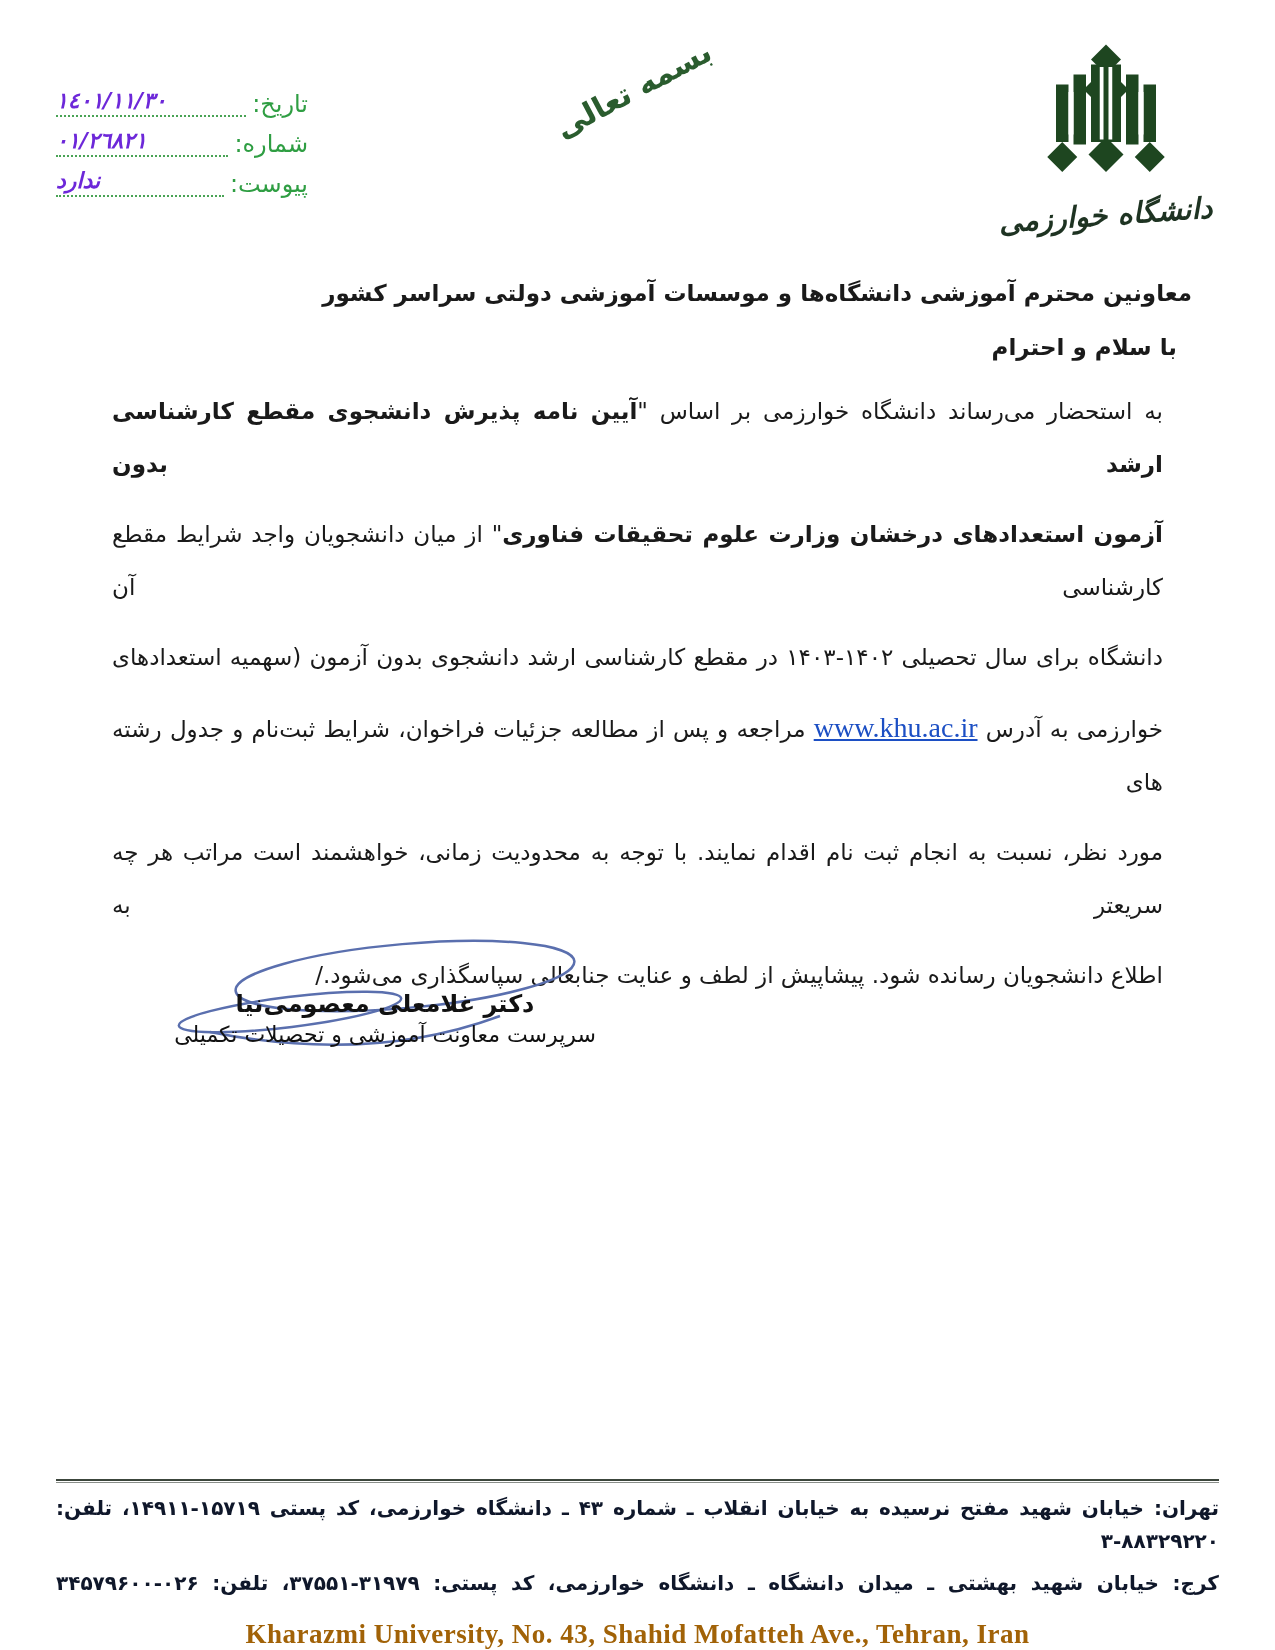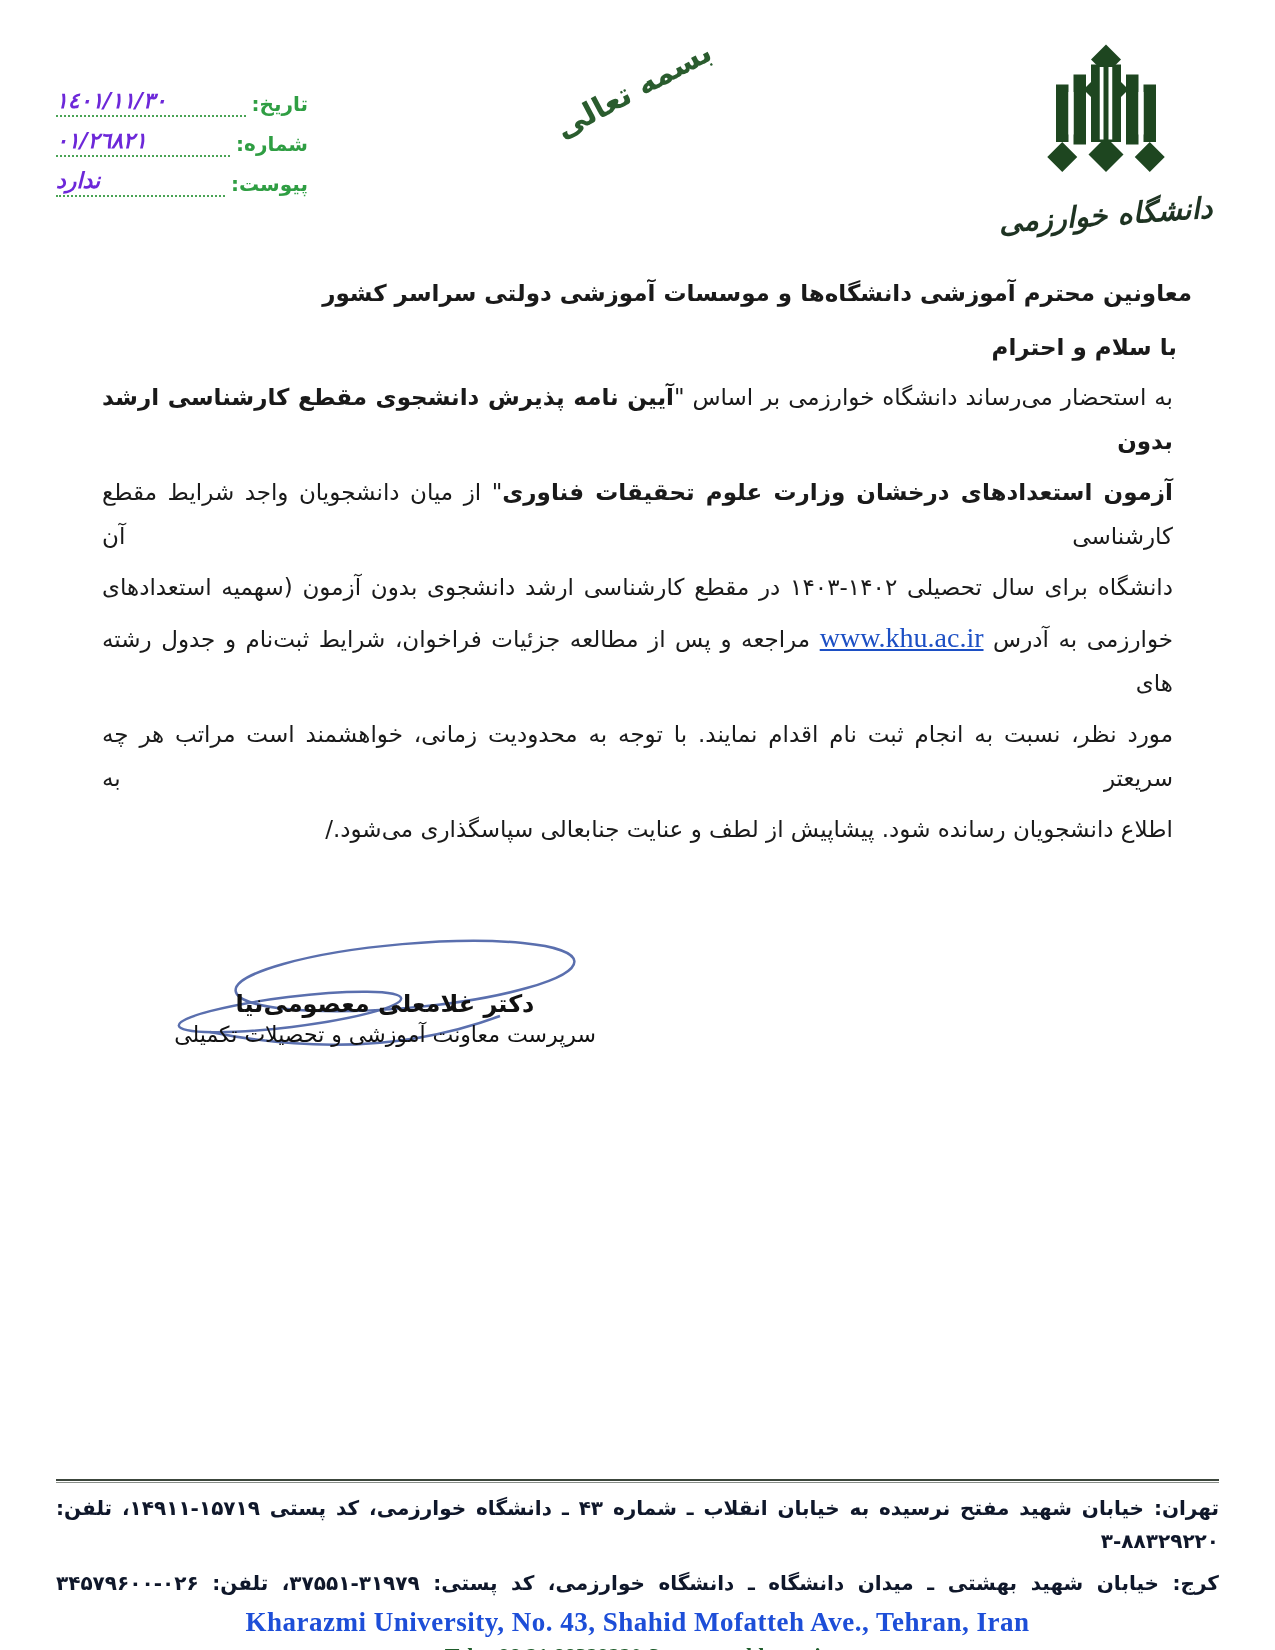--- a/index.html
+++ b/index.html
@@ -4,52 +4,52 @@
 <style>
   html,body{margin:0;padding:0;background:#e8e8e8;}
   .page{
     position:relative;width:1275px;height:1650px;margin:0 auto;
     background:#ffffff;overflow:hidden;
     font-family:"DejaVu Sans",sans-serif;color:#1a1a1a;direction:rtl;
   }
   
   .meta-block{position:absolute;top:88px;left:56px;width:252px;}
   .meta-row{display:flex;align-items:flex-end;margin-bottom:11px;direction:rtl;}
-  .meta-label{color:#2f9e43;font-weight:bold;font-size:20px;white-space:nowrap;margin-left:6px;line-height:26px;text-align:center;}
+  .meta-label{color:#2f9e43;font-weight:normal;font-size:24px;white-space:nowrap;margin-left:6px;line-height:26px;text-align:center;}
   .meta-line{flex:1;border-bottom:2px dotted #49a355;text-align:left;
     font-weight:bold;font-style:italic;font-size:22px;color:#6d28d9;line-height:26px;padding-bottom:1px;}
   
   .bismillah{position:absolute;left:548px;top:34px;width:170px;height:110px;
     display:flex;align-items:center;justify-content:center;
     transform:rotate(-28deg);color:#2a5c2e;font-weight:bold;font-size:30px;white-space:nowrap;}
   
   .logo-block{position:absolute;right:62px;top:42px;width:215px;text-align:center;}
   .logo-block svg{display:block;margin:0 auto;}
   .logo-wordmark{margin-top:6px;font-weight:bold;font-style:italic;font-size:29px;color:#1e3322;transform:rotate(-4deg);}
   
   .addressee{position:absolute;right:83px;top:280px;font-weight:bold;font-size:23px;}
   .salutation{position:absolute;right:98px;top:334px;font-weight:bold;font-size:23px;}
   
   .body-block{position:absolute;right:95px;top:368px;width:1085px;font-size:23px;}
-  .bline{margin:7px;line-height:44px;text-align:justify;text-align-last:justify;}
+  .bline{margin:17px;line-height:53px;text-align:justify;text-align-last:justify;}
   .bline.last{text-align-last:auto;}
   .bold{font-weight:bold;}
   a.url{color:#1c4fc4;text-decoration:underline;font-family:"Liberation Serif","DejaVu Serif",serif;
     font-size:28px;unicode-bidi:embed;}
   
   .sig-block{position:absolute;left:170px;top:936px;width:430px;text-align:center;}
   .sig-scribble{position:absolute;left:0;top:0;}
   .sig-name{position:relative;z-index:2;margin-top:54px;font-weight:bold;font-size:24px;color:#111;}
   .sig-title{position:relative;z-index:2;margin-top:4px;font-weight:normal;font-size:22px;color:#111;}
   
   .footer{position:absolute;left:56px;right:56px;top:1479px;}
   .footer-rule{border-top:2px solid #3c463c;height:1px;border-bottom:1px solid #8a8f8a;}
   .fa-addr{margin-top:9px;color:#0f172a;font-weight:bold;font-size:20px;line-height:33px;
     text-align:justify;text-align-last:justify;direction:rtl;}
-  .en-addr{margin-top:7px;direction:ltr;text-align:center;color:#1d4ed8;font-weight:bold;
+  .en-addr{margin-top:19px;direction:ltr;text-align:center;color:#a16207;font-weight:bold;
     font-family:"Liberation Serif","DejaVu Serif",serif;font-size:27px;letter-spacing:0.5px;}
   .en-tel{margin-top:5px;direction:ltr;text-align:center;color:#1d5c2a;font-weight:bold;
     font-family:"Liberation Serif","DejaVu Serif",serif;font-size:22px;}
   .en-tel .gap{display:inline-block;width:34px;}
 </style>
 </head>
 <body>
 
 <div class="page">
 

